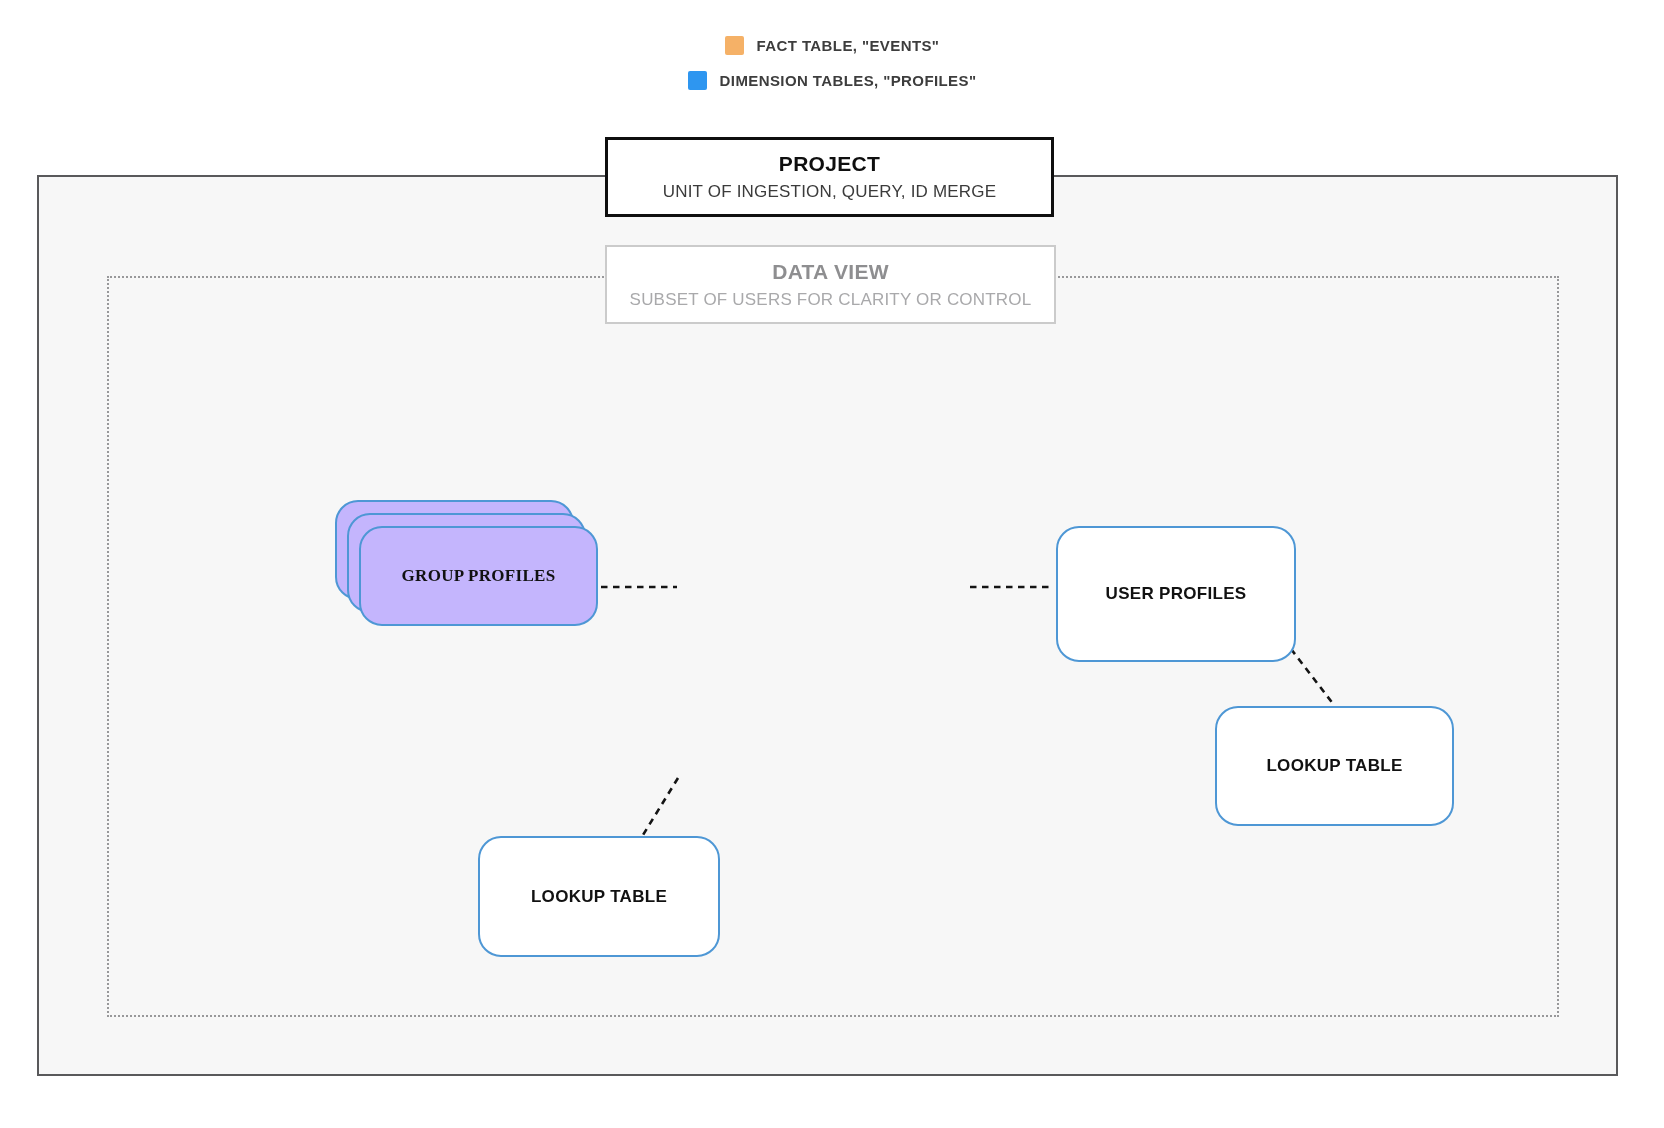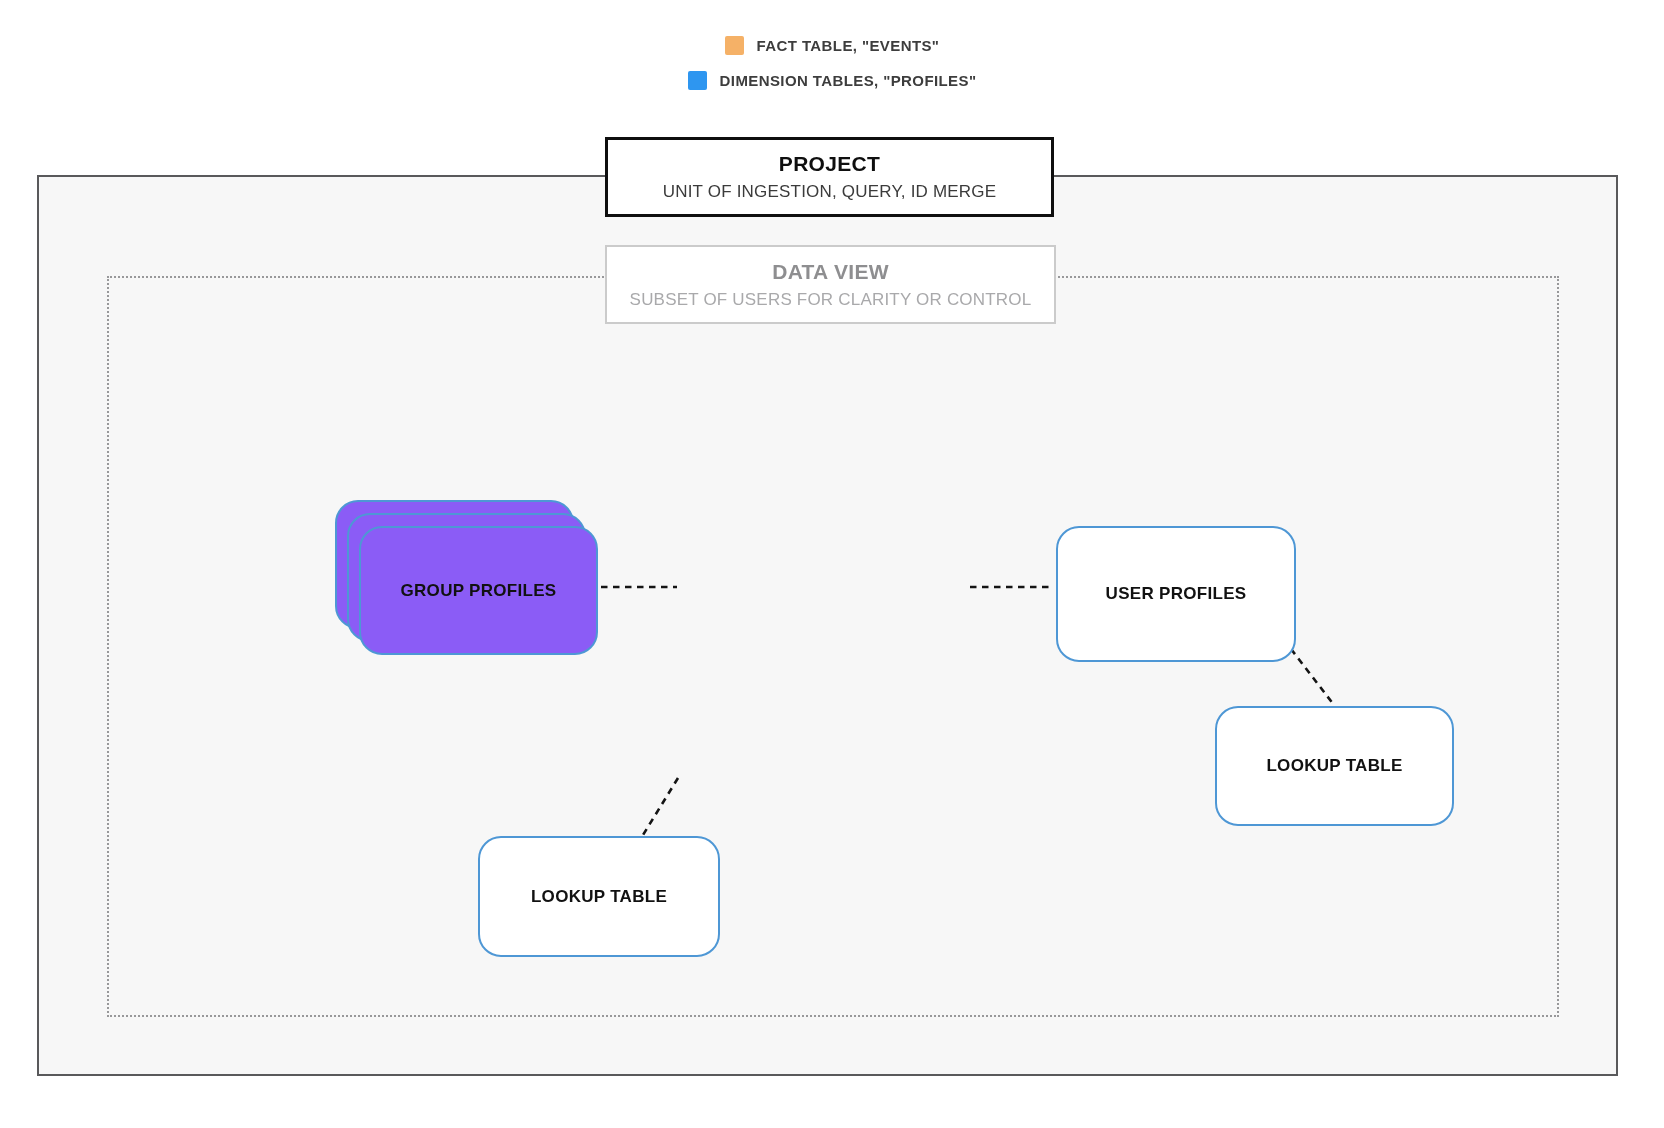--- a/index.html
+++ b/index.html
@@ -96,25 +96,26 @@
     display: flex; align-items: center; justify-content: center;
     z-index: 4;
   }
   .user-profiles-node  { left: 1056px; top: 526px; width: 240px; height: 136px; }
   .lookup-right-node   { left: 1215px; top: 706px; width: 239px; height: 120px; }
   .lookup-bottom-node  { left: 478px;  top: 836px; width: 242px; height: 121px; }
 
   
   .stack-card {
     position: absolute;
-    width: 239px; height: 129px;
-    background: #8b5cf6;
+    width: 239px; height: 100px;
+    background: #c4b5fd;
     border: 2.5px solid #4e97d5;
     border-radius: 23px;
     z-index: 4;
+    font-family: Liberation Serif, serif;
   }
   .stack-back   { left: 335px; top: 500px; }
   .stack-middle { left: 347px; top: 513px; }
   .stack-front  {
     left: 359px; top: 526px;
     display: flex; align-items: center; justify-content: center;
   }
 </style>
 </head>
 <body>

